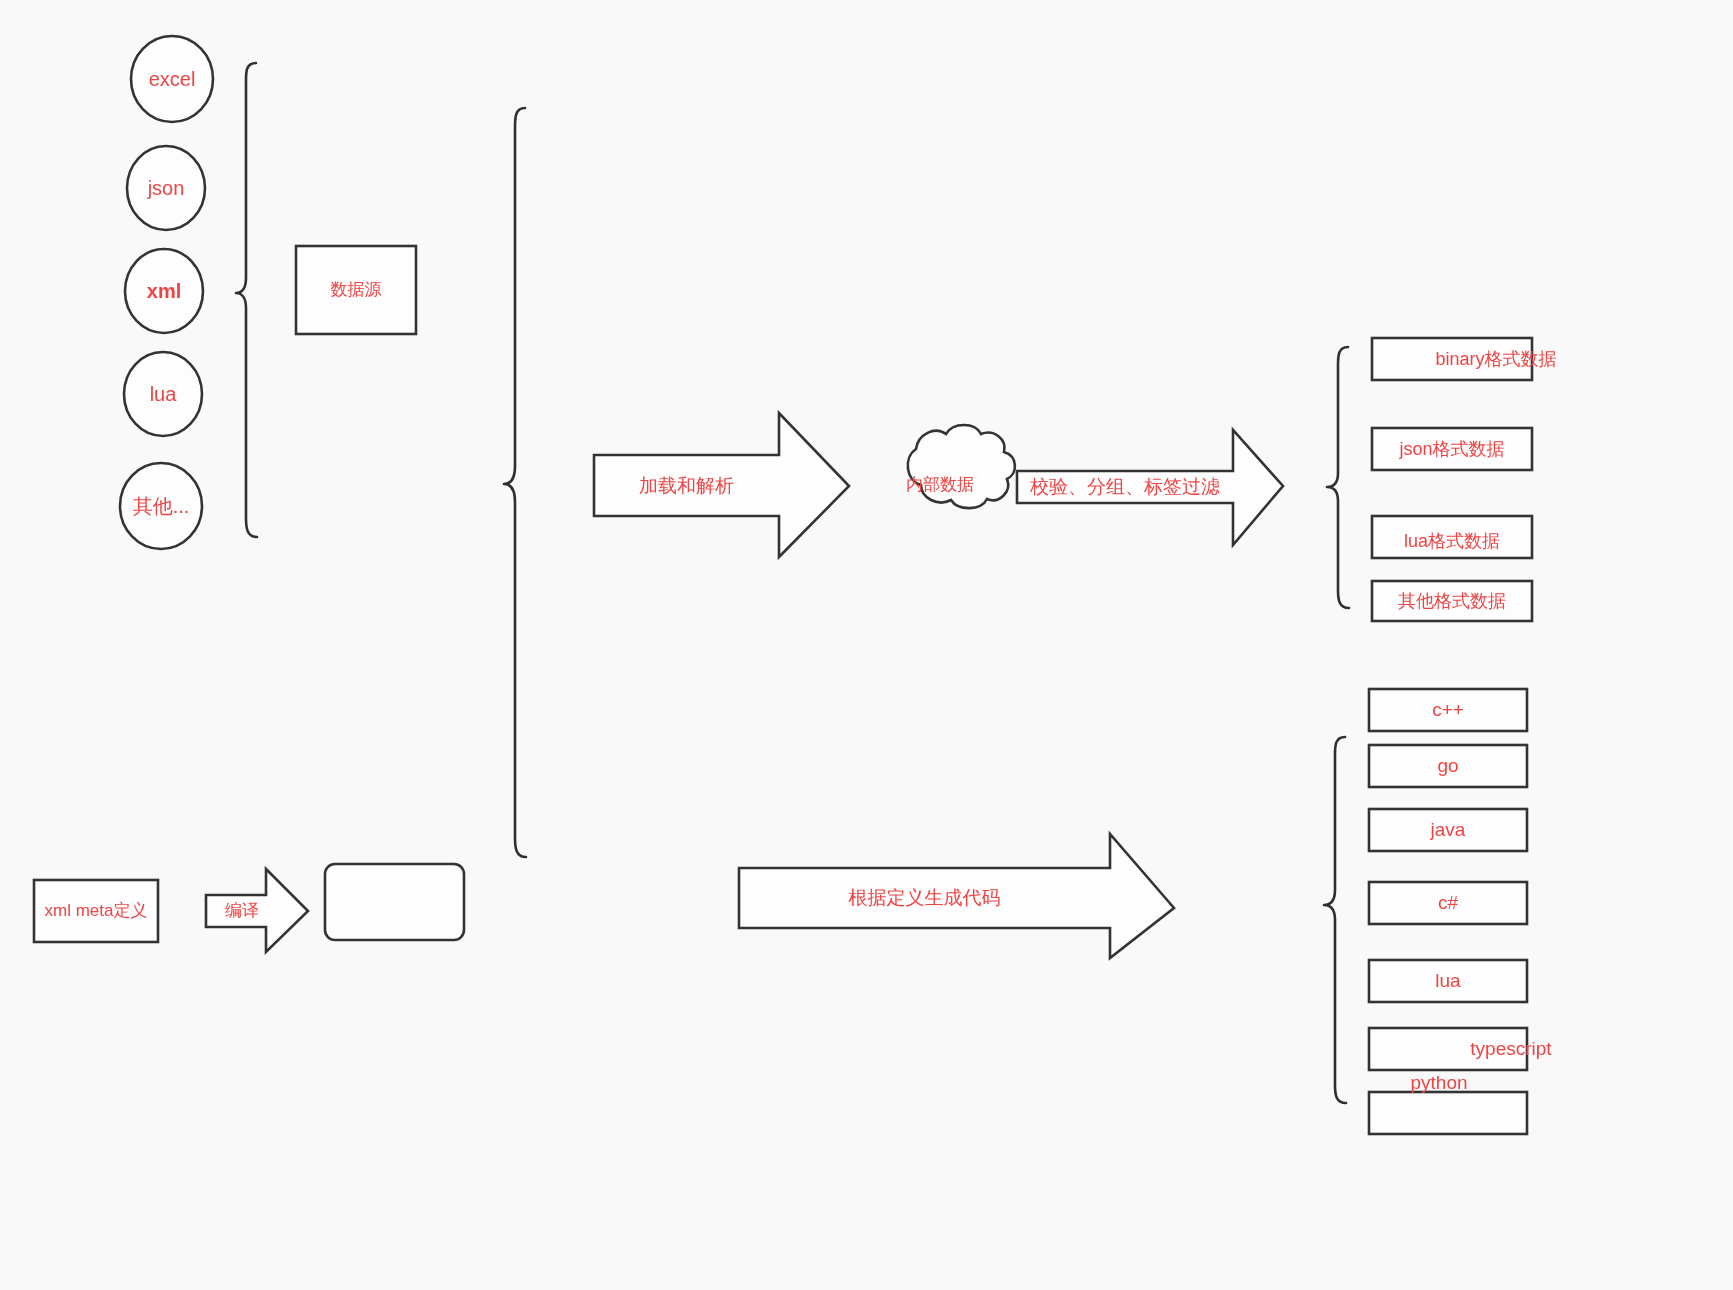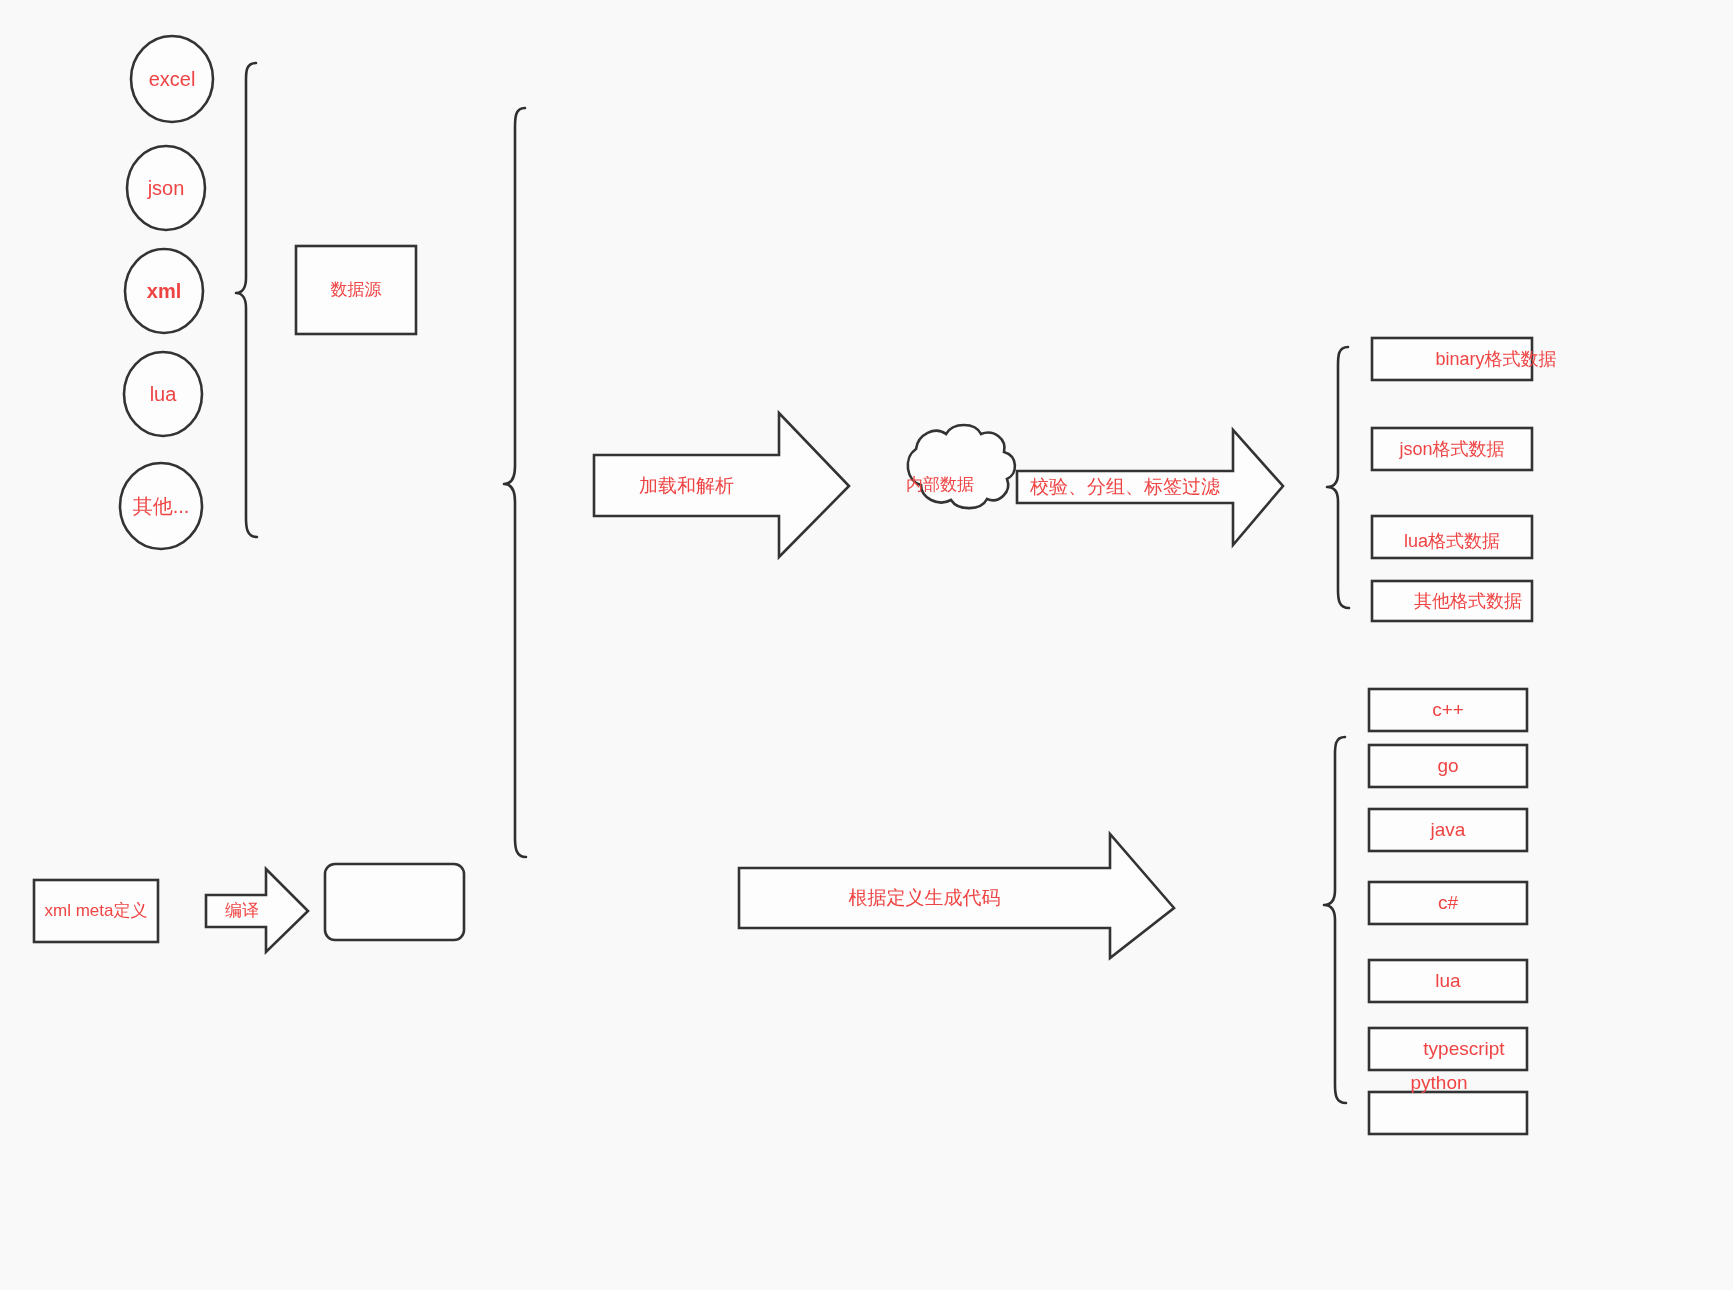--- a/index.html
+++ b/index.html
@@ -148,28 +148,28 @@
 
   <div class="lbl lbl-box" style="left:296px; top:246px; width:120px; height:88px;">数据源</div>
 
   <div class="lbl lbl-arrow" style="left:594px; top:455px; width:185px; height:61px;">加载和解析</div>
   <div class="lbl lbl-cloud" style="left:895px; top:466px; width:90px; height:38px;">内部数据</div>
   <div class="lbl lbl-arrow" style="left:1017px; top:471px; width:216px; height:32px;">校验、分组、标签过滤</div>
 
   <div class="lbl lbl-out" style="left:1372px; top:338px; width:160px; height:42px;margin-left:44px;">binary格式数据</div>
   <div class="lbl lbl-out" style="left:1372px; top:428px; width:160px; height:42px;">json格式数据</div>
   <div class="lbl lbl-out" style="left:1372px; top:516px; width:160px; height:51px;border-radius:12px;">lua格式数据</div>
-  <div class="lbl lbl-out" style="left:1372px; top:581px; width:160px; height:40px;padding-left:16px;">其他格式数据</div>
+  <div class="lbl lbl-out" style="left:1372px; top:581px; width:160px; height:40px;">其他格式数据</div>
 
   <div class="lbl lbl-small" style="left:38px; top:880px; width:116px; height:62px;">xml meta定义</div>
   <div class="lbl lbl-small" style="left:208px; top:895px; width:68px; height:32px;text-align:center;">编译</div>
 
   <div class="lbl lbl-arrow" style="left:739px; top:868px; width:371px; height:60px;">根据定义生成代码</div>
 
   <div class="lbl lbl-lang" style="left:1369px; top:689px; width:158px; height:42px;">c++</div>
   <div class="lbl lbl-lang" style="left:1369px; top:745px; width:158px; height:42px;">go</div>
   <div class="lbl lbl-lang" style="left:1369px; top:809px; width:158px; height:42px;">java</div>
   <div class="lbl lbl-lang" style="left:1369px; top:882px; width:158px; height:42px;">c#</div>
   <div class="lbl lbl-lang" style="left:1369px; top:960px; width:158px; height:42px;">lua</div>
-  <div class="lbl lbl-lang" style="left:1385px; top:1028px; width:158px; height:42px;">typescript</div>
+  <div class="lbl lbl-lang" style="left:1432px; top:1028px; width:158px; height:42px;">typescript</div>
   <div class="lbl lbl-lang" style="left:1369px; top:1062px; width:140px; height:42px;">python</div>
 
 </div>
 
 </body></html>

